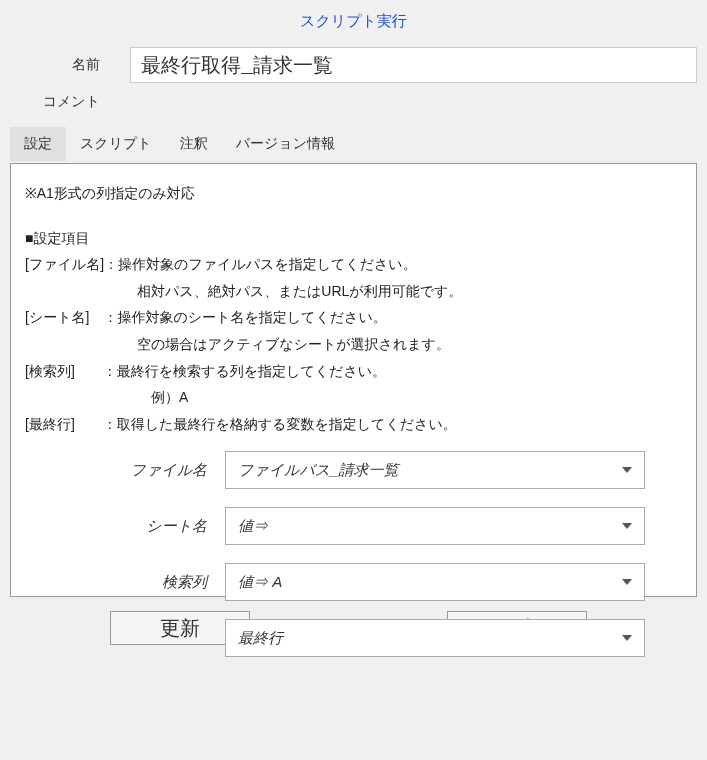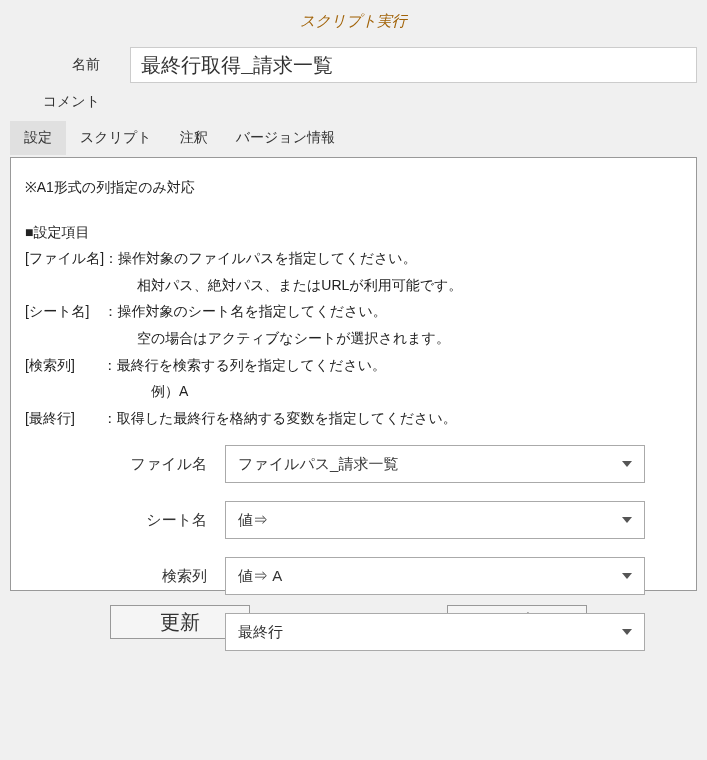--- a/index.html
+++ b/index.html
@@ -12,22 +12,21 @@
       font-size: 14px;
       background: #f0f0f0;
       width: 707px;
       height: 760px;
       overflow: hidden;
     }
     .title-bar {
       text-align: center;
       padding: 12px 0;
       font-size: 15px;
-      color: #a16207;
-      font-style: italic;
+      color: #1d4ed8;
     }
     .header-row {
       display: flex;
       align-items: center;
       margin: 4px 0 10px 0;
       padding: 0 10px;
     }
     .header-label {
       width: 120px;
       text-align: right;
@@ -40,21 +39,21 @@
       height: 36px;
       border: 1px solid #ccc;
       background: #fff;
       padding: 0 10px;
       font-size: 20px;
       font-family: Liberation Mono, monospace;
       color: #333;
     }
     .tabs {
       display: flex;
-      margin: 10px 10px 0 10px;
+      margin: 16px 10px 0 10px;
       border-bottom: none;
     }
     .tab {
       padding: 8px 14px;
       font-size: 14px;
       color: #333;
       cursor: pointer;
       background: transparent;
       border: none;
       font-family: inherit;
@@ -72,20 +71,21 @@
     .desc-line {
       font-size: 14px;
       color: #222;
       line-height: 1.9;
     }
     .desc-block {
       margin-bottom: 18px;
     }
     .form-section {
       margin-top: 14px;
+      font-style: italic;
     }
     .form-row {
       display: flex;
       align-items: center;
       margin-bottom: 18px;
       padding-left: 80px;
     }
     .form-label {
       width: 120px;
       text-align: right;

